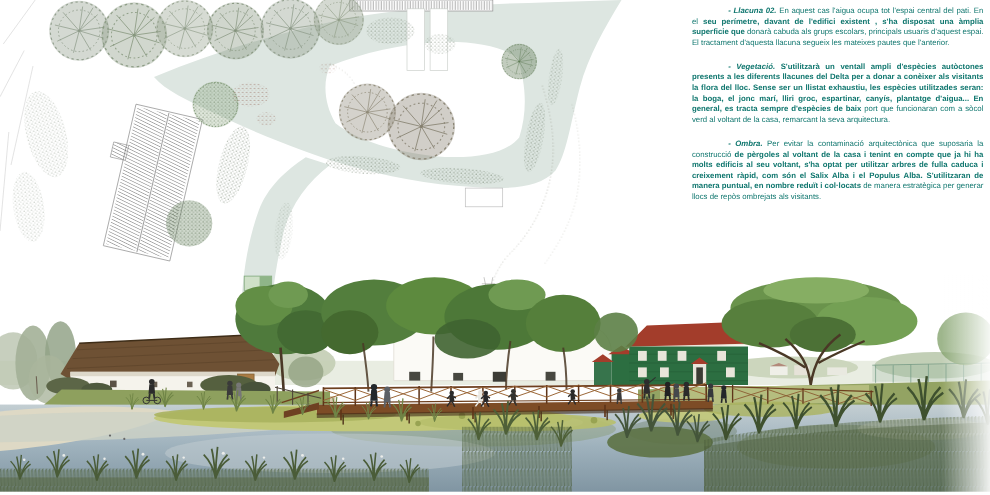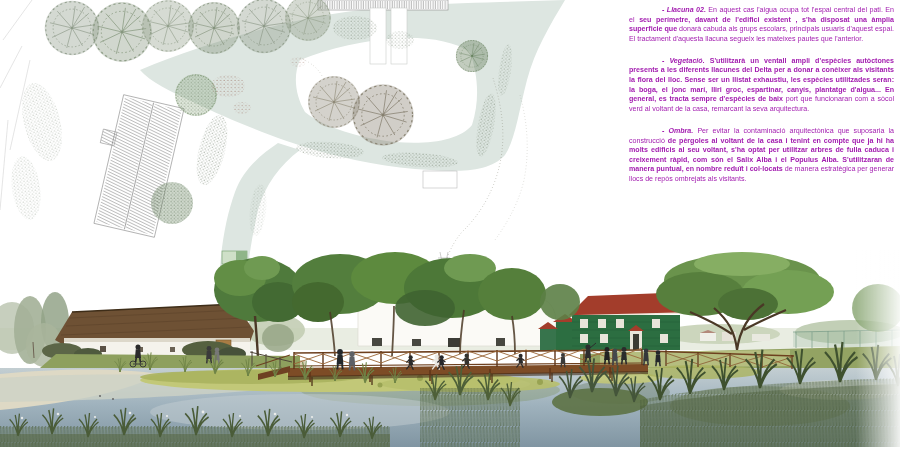--- a/index.html
+++ b/index.html
@@ -1,20 +1,20 @@
 <!DOCTYPE html>
 <html><head>
 <meta charset="utf-8">
 <style>
   html,body{margin:0;padding:0;background:#fff;}
   .page{position:relative;width:900px;height:450px;background:#ffffff;overflow:hidden;
         font-family:"Liberation Sans", sans-serif;}
   .plan{position:absolute;left:0;top:0;}
   .render{position:absolute;left:0;top:250px;}
-  .textcol{position:absolute;left:629px;top:6px;width:265px;color:#a21caf;}
+  .textcol{position:absolute;left:629px;top:6px;width:265px;color:#0f766e;}
   .textcol p{font-size:7.1px;line-height:9.6px;text-align:justify;text-indent:33px;
              margin:0 0 12.5px 0;}
   .lead{font-weight:bold;font-style:italic;}
   .bseg{font-weight:bold;}
 </style>
 </head>
 <body>
 
 <div class="page">
 

